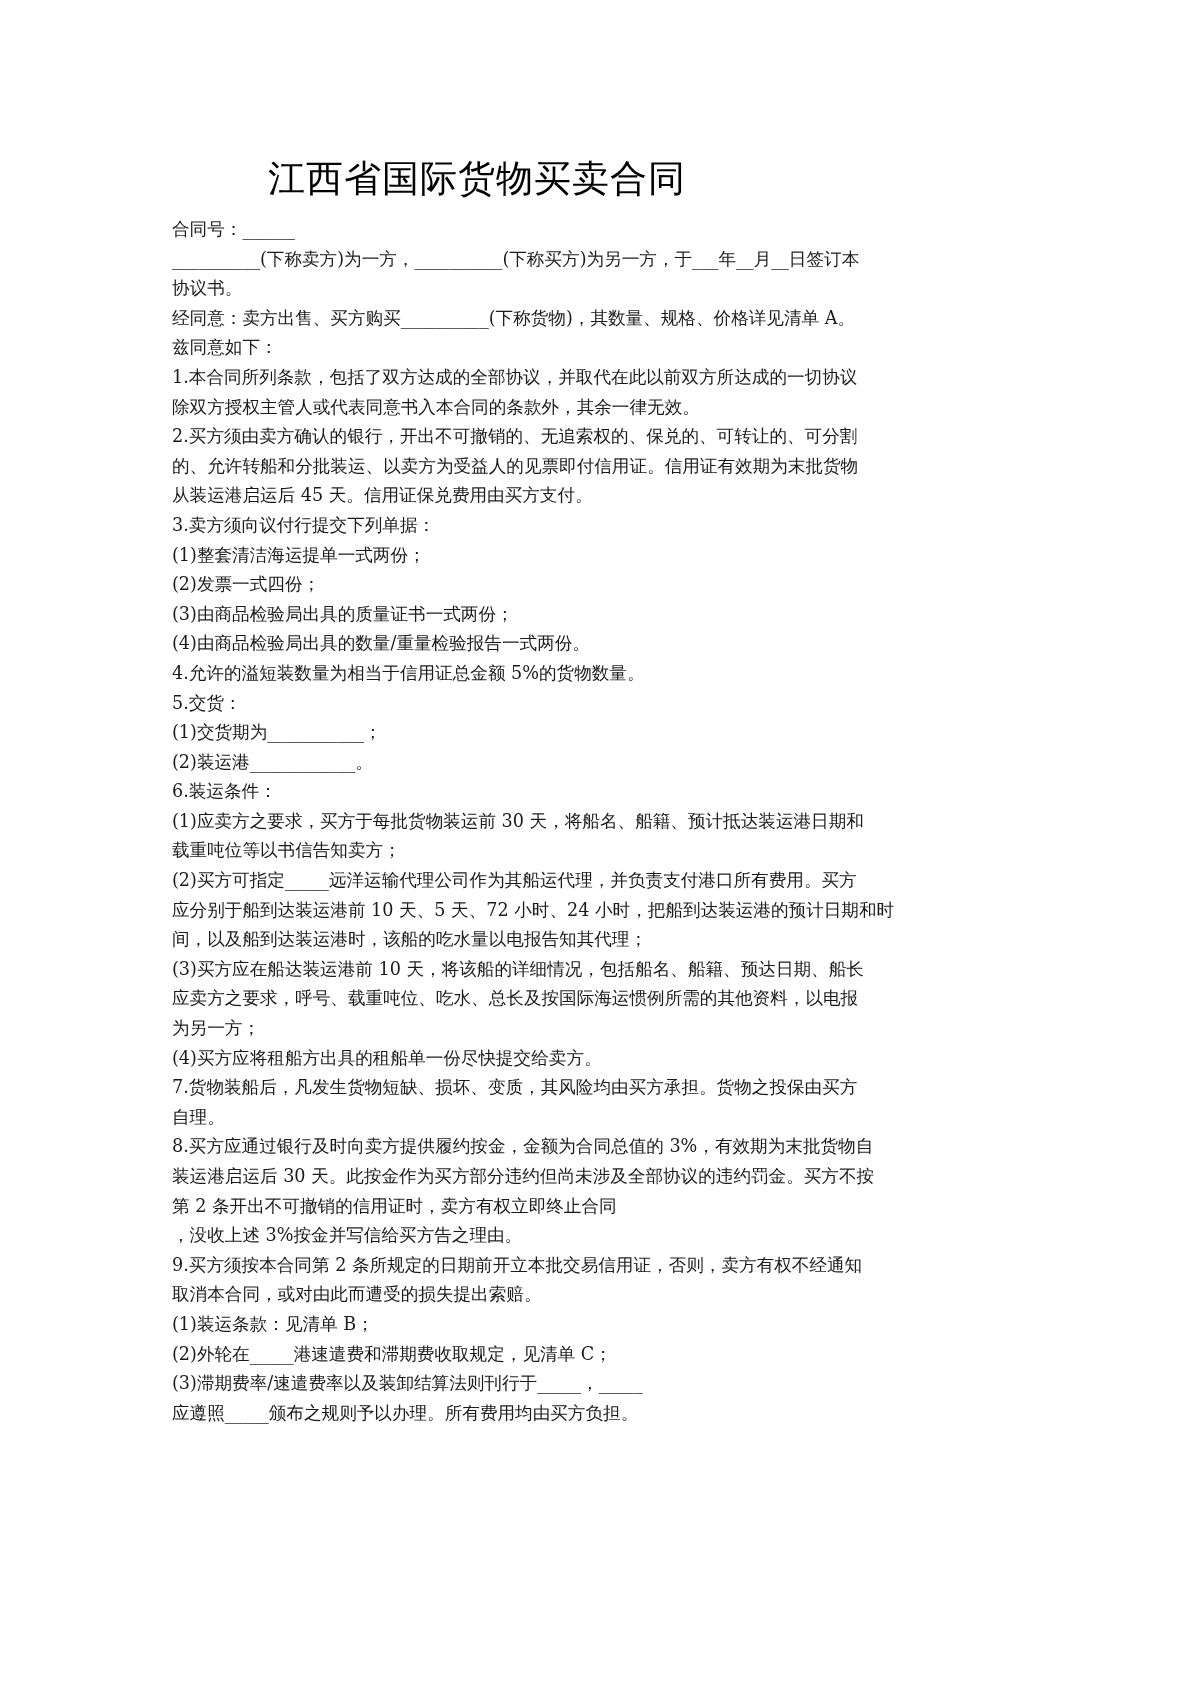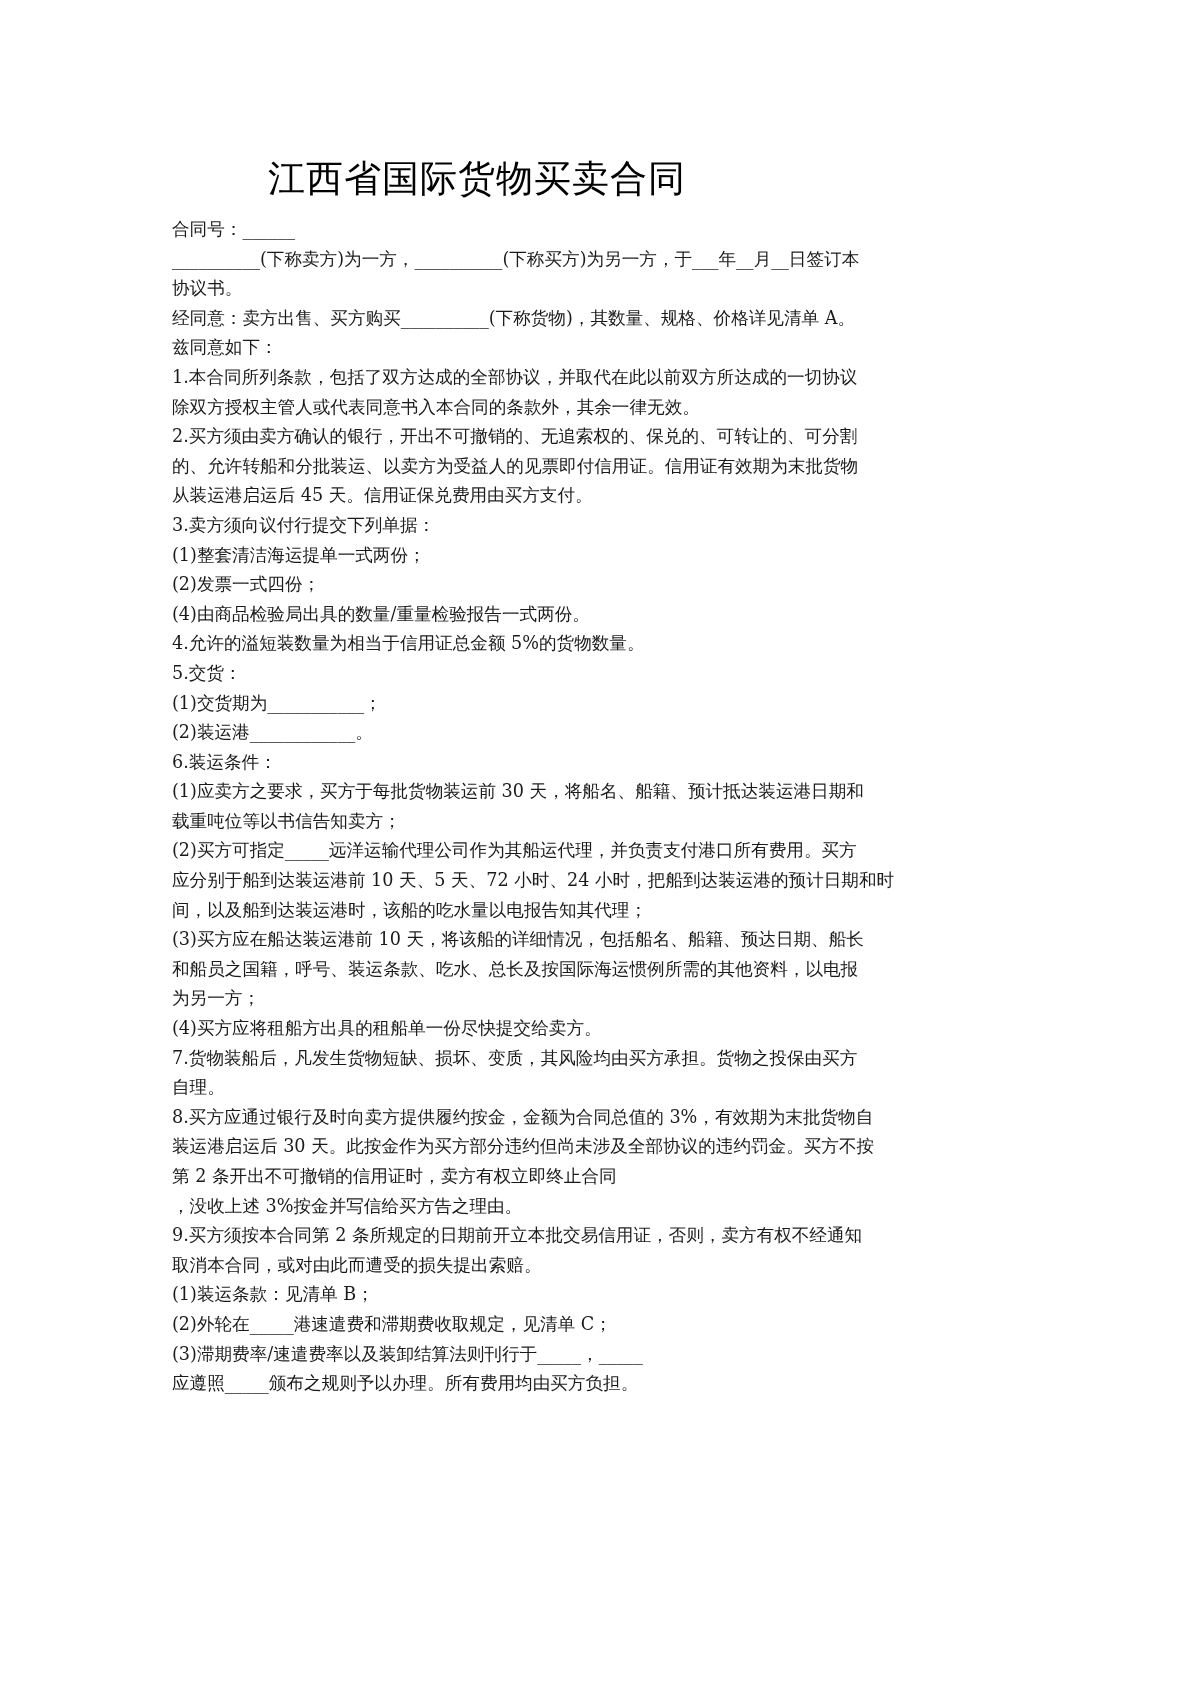--- a/index.html
+++ b/index.html
@@ -65,33 +65,34 @@
     <span class="line">经同意：卖方出售、买方购买__________(下称货物)，其数量、规格、价格详见清单 A。</span>
     <span class="line">兹同意如下：</span>
     <span class="line">1.本合同所列条款，包括了双方达成的全部协议，并取代在此以前双方所达成的一切协议</span>
     <span class="line">除双方授权主管人或代表同意书入本合同的条款外，其余一律无效。</span>
     <span class="line">2.买方须由卖方确认的银行，开出不可撤销的、无追索权的、保兑的、可转让的、可分割</span>
     <span class="line">的、允许转船和分批装运、以卖方为受益人的见票即付信用证。信用证有效期为末批货物</span>
     <span class="line">从装运港启运后 45 天。信用证保兑费用由买方支付。</span>
     <span class="line">3.卖方须向议付行提交下列单据：</span>
     <span class="line">(1)整套清洁海运提单一式两份；</span>
     <span class="line">(2)发票一式四份；</span>
+    <span class="line">(3)由商品检验局出具的质量证书一式两份；</span>
     <span class="line">(4)由商品检验局出具的数量/重量检验报告一式两份。</span>
     <span class="line">4.允许的溢短装数量为相当于信用证总金额 5%的货物数量。</span>
     <span class="line">5.交货：</span>
     <span class="line">(1)交货期为___________；</span>
     <span class="line">(2)装运港____________。</span>
     <span class="line">6.装运条件：</span>
     <span class="line">(1)应卖方之要求，买方于每批货物装运前 30 天，将船名、船籍、预计抵达装运港日期和</span>
     <span class="line">载重吨位等以书信告知卖方；</span>
     <span class="line">(2)买方可指定_____远洋运输代理公司作为其船运代理，并负责支付港口所有费用。买方</span>
     <span class="line">应分别于船到达装运港前 10 天、5 天、72 小时、24 小时，把船到达装运港的预计日期和时</span>
     <span class="line">间，以及船到达装运港时，该船的吃水量以电报告知其代理；</span>
     <span class="line">(3)买方应在船达装运港前 10 天，将该船的详细情况，包括船名、船籍、预达日期、船长</span>
-    <span class="line">和船员之国籍，呼号、装运条款、吃水、总长及按国际海运惯例所需的其他资料，以电报</span>
+    <span class="line">应卖方之要求，呼号、载重吨位、吃水、总长及按国际海运惯例所需的其他资料，以电报</span>
     <span class="line">为另一方；</span>
     <span class="line">(4)买方应将租船方出具的租船单一份尽快提交给卖方。</span>
     <span class="line">7.货物装船后，凡发生货物短缺、损坏、变质，其风险均由买方承担。货物之投保由买方</span>
     <span class="line">自理。</span>
     <span class="line">8.买方应通过银行及时向卖方提供履约按金，金额为合同总值的 3%，有效期为末批货物自</span>
     <span class="line">装运港启运后 30 天。此按金作为买方部分违约但尚未涉及全部协议的违约罚金。买方不按</span>
     <span class="line">第 2 条开出不可撤销的信用证时，卖方有权立即终止合同</span>
     <span class="line">，没收上述 3%按金并写信给买方告之理由。</span>
     <span class="line">9.买方须按本合同第 2 条所规定的日期前开立本批交易信用证，否则，卖方有权不经通知</span>
     <span class="line">取消本合同，或对由此而遭受的损失提出索赔。</span>

